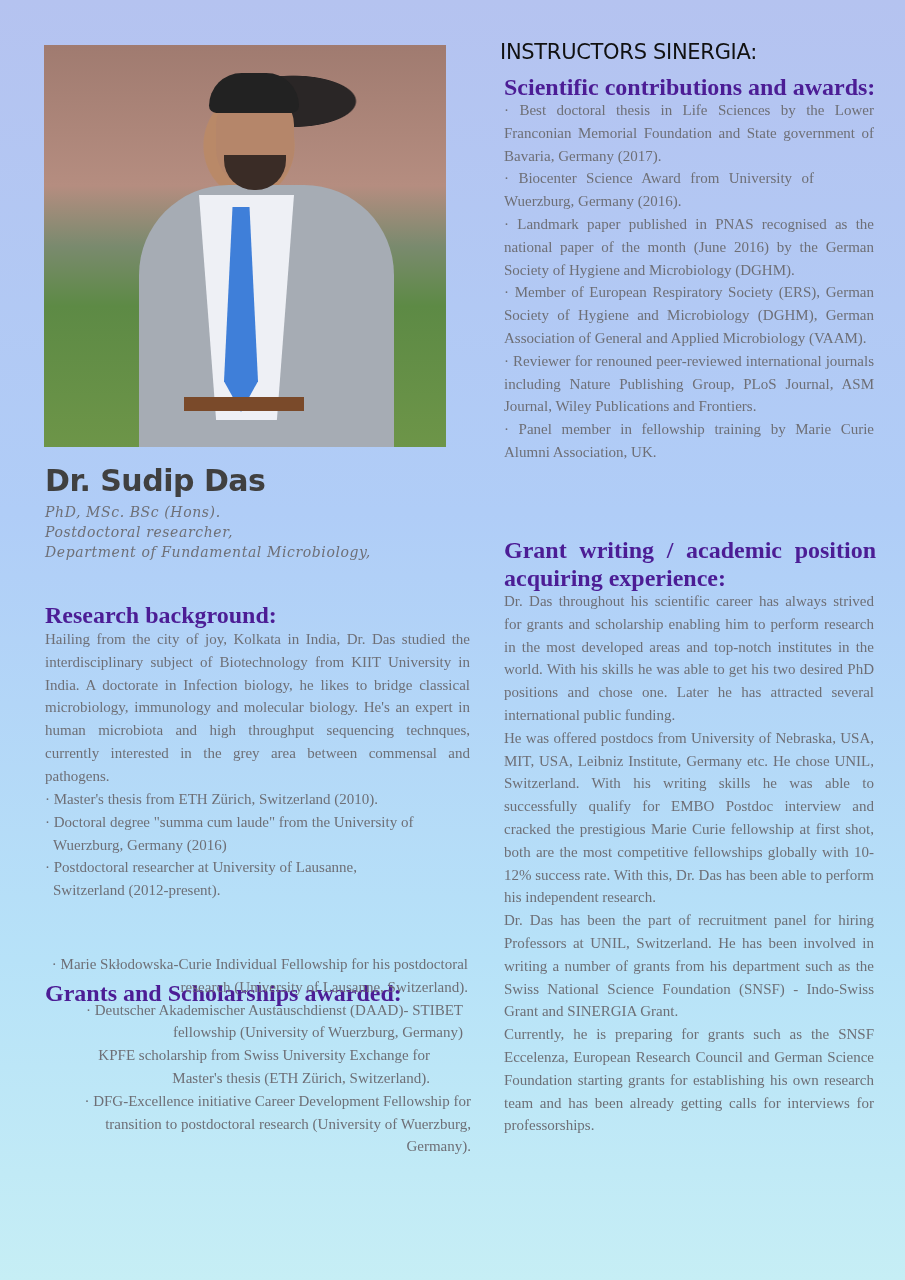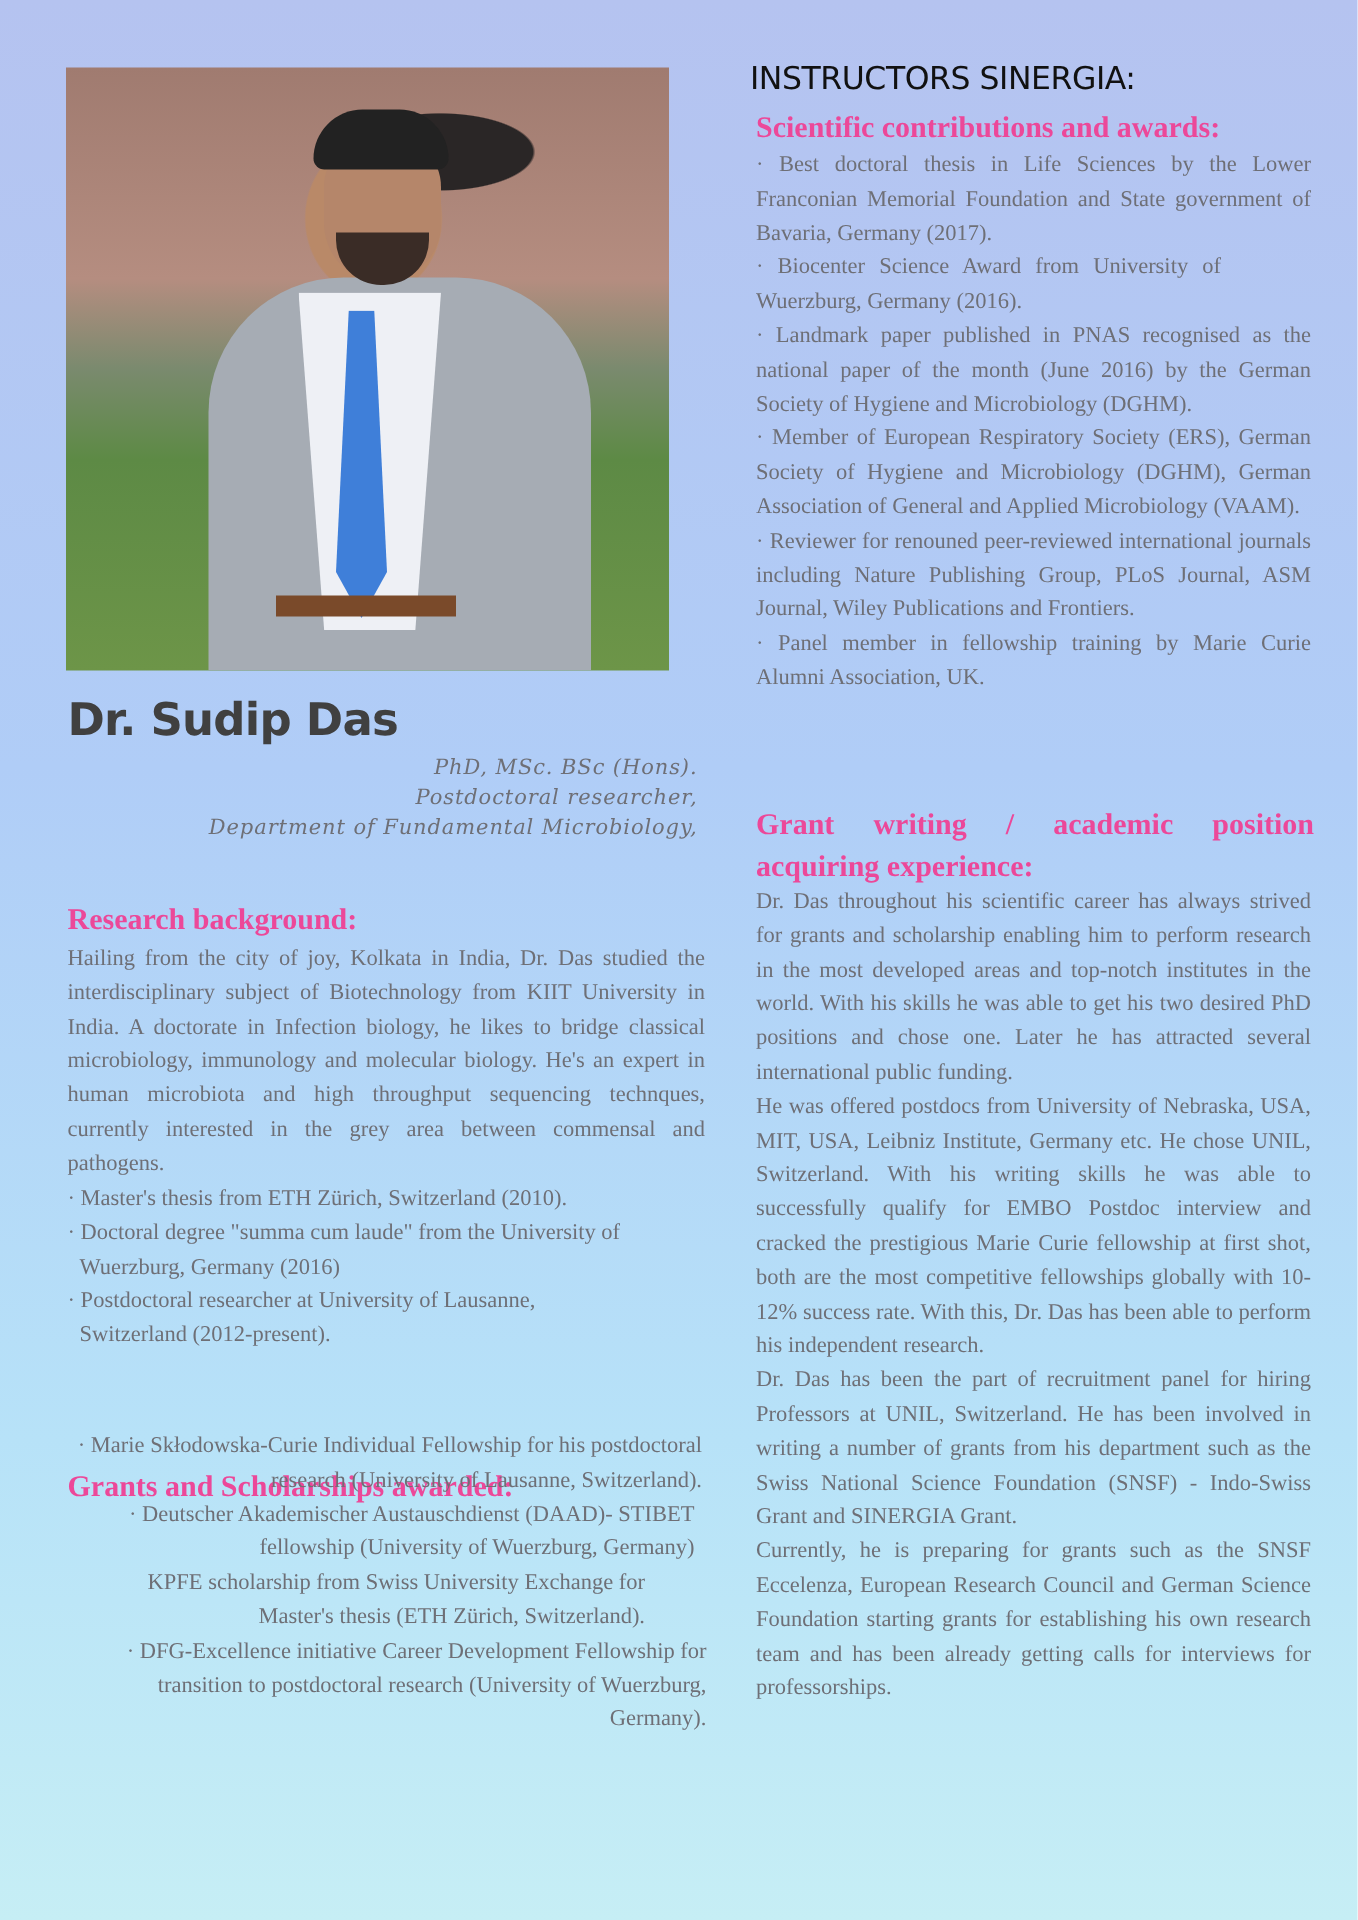--- a/index.html
+++ b/index.html
@@ -46,27 +46,27 @@
   }
 
   .name {
     position: absolute; left: 45px; top: 463px;
     font-family: "DejaVu Sans", sans-serif; font-weight: bold; font-size: 30px;
     color: #404040; letter-spacing: -0.5px;
   }
   .creds {
     position: absolute; left: 45px; top: 503px; width: 420px;
     font-family: "DejaVu Serif", serif; font-style: italic; font-size: 14px;
-    line-height: 19.8px; color: #6e6f76; letter-spacing: 0.6px; text-align: right;
+    line-height: 19.8px; color: #6e6f76; letter-spacing: 0.6px;
   }
   .creds div { white-space: nowrap; }
 
   .h2 {
     position: absolute; font-family: "Liberation Serif", serif; font-weight: bold;
-    font-size: 20px; color: #ec4899;
+    font-size: 24px; color: #4c1d95;
   }
   .para {
     position: absolute; font-size: 15px; line-height: 22.8px; color: #6e6f76;
     text-align: justify;
   }
   .bullets { position: absolute; font-size: 15px; line-height: 22.8px; color: #6e6f76; }
   .bullets .item { padding-left: 8px; text-indent: -8px; }
   .bullets .item.plain { padding-left: 5px; text-indent: 0; }
 
   .main-title {

